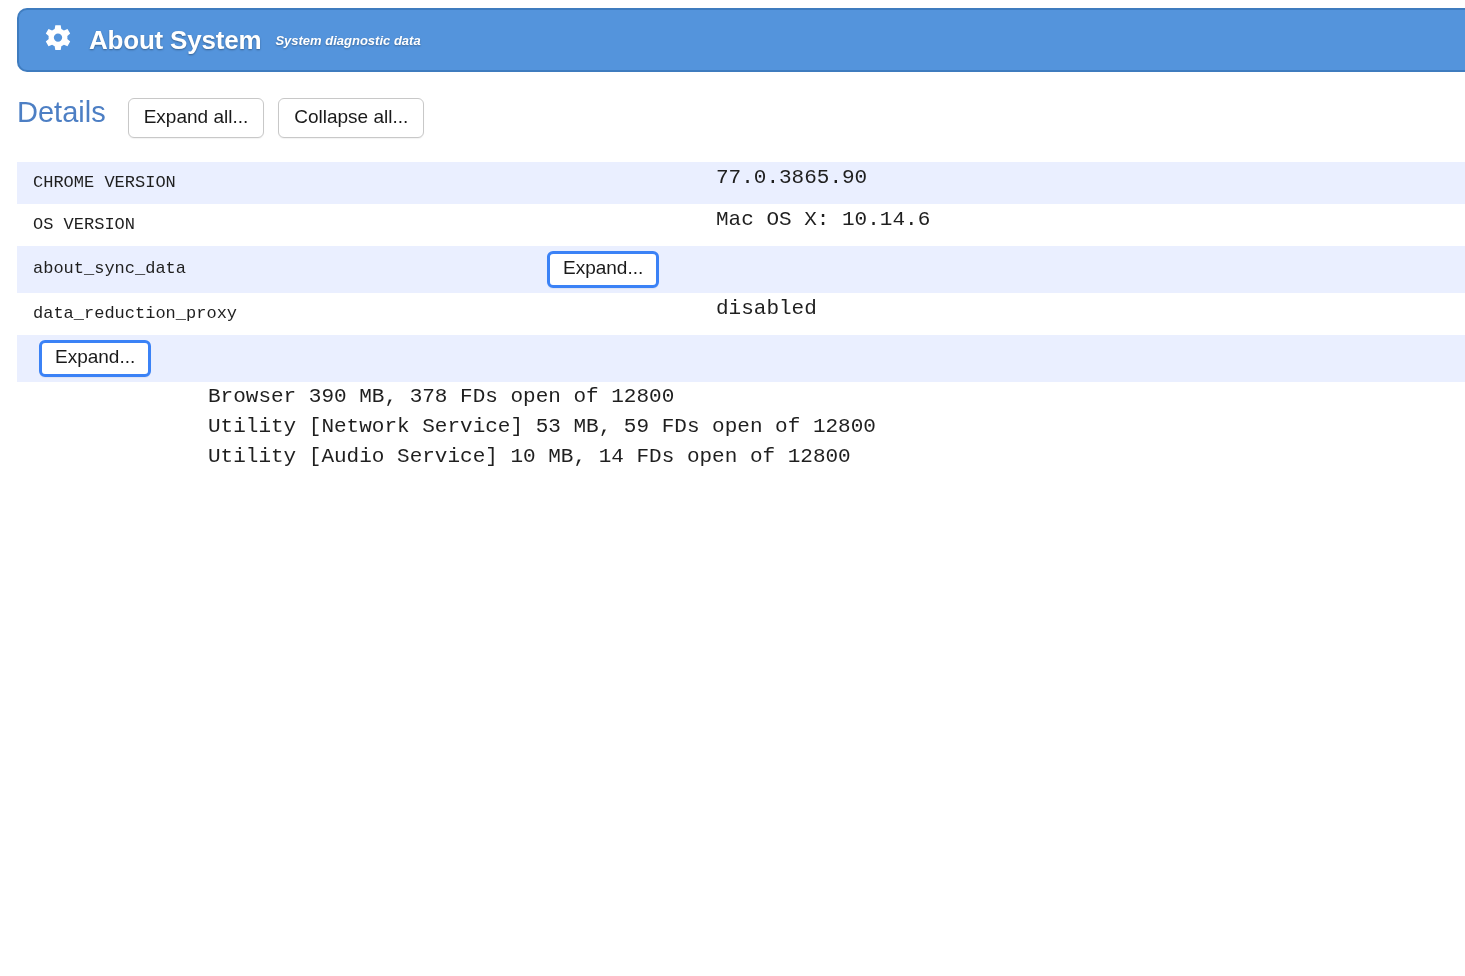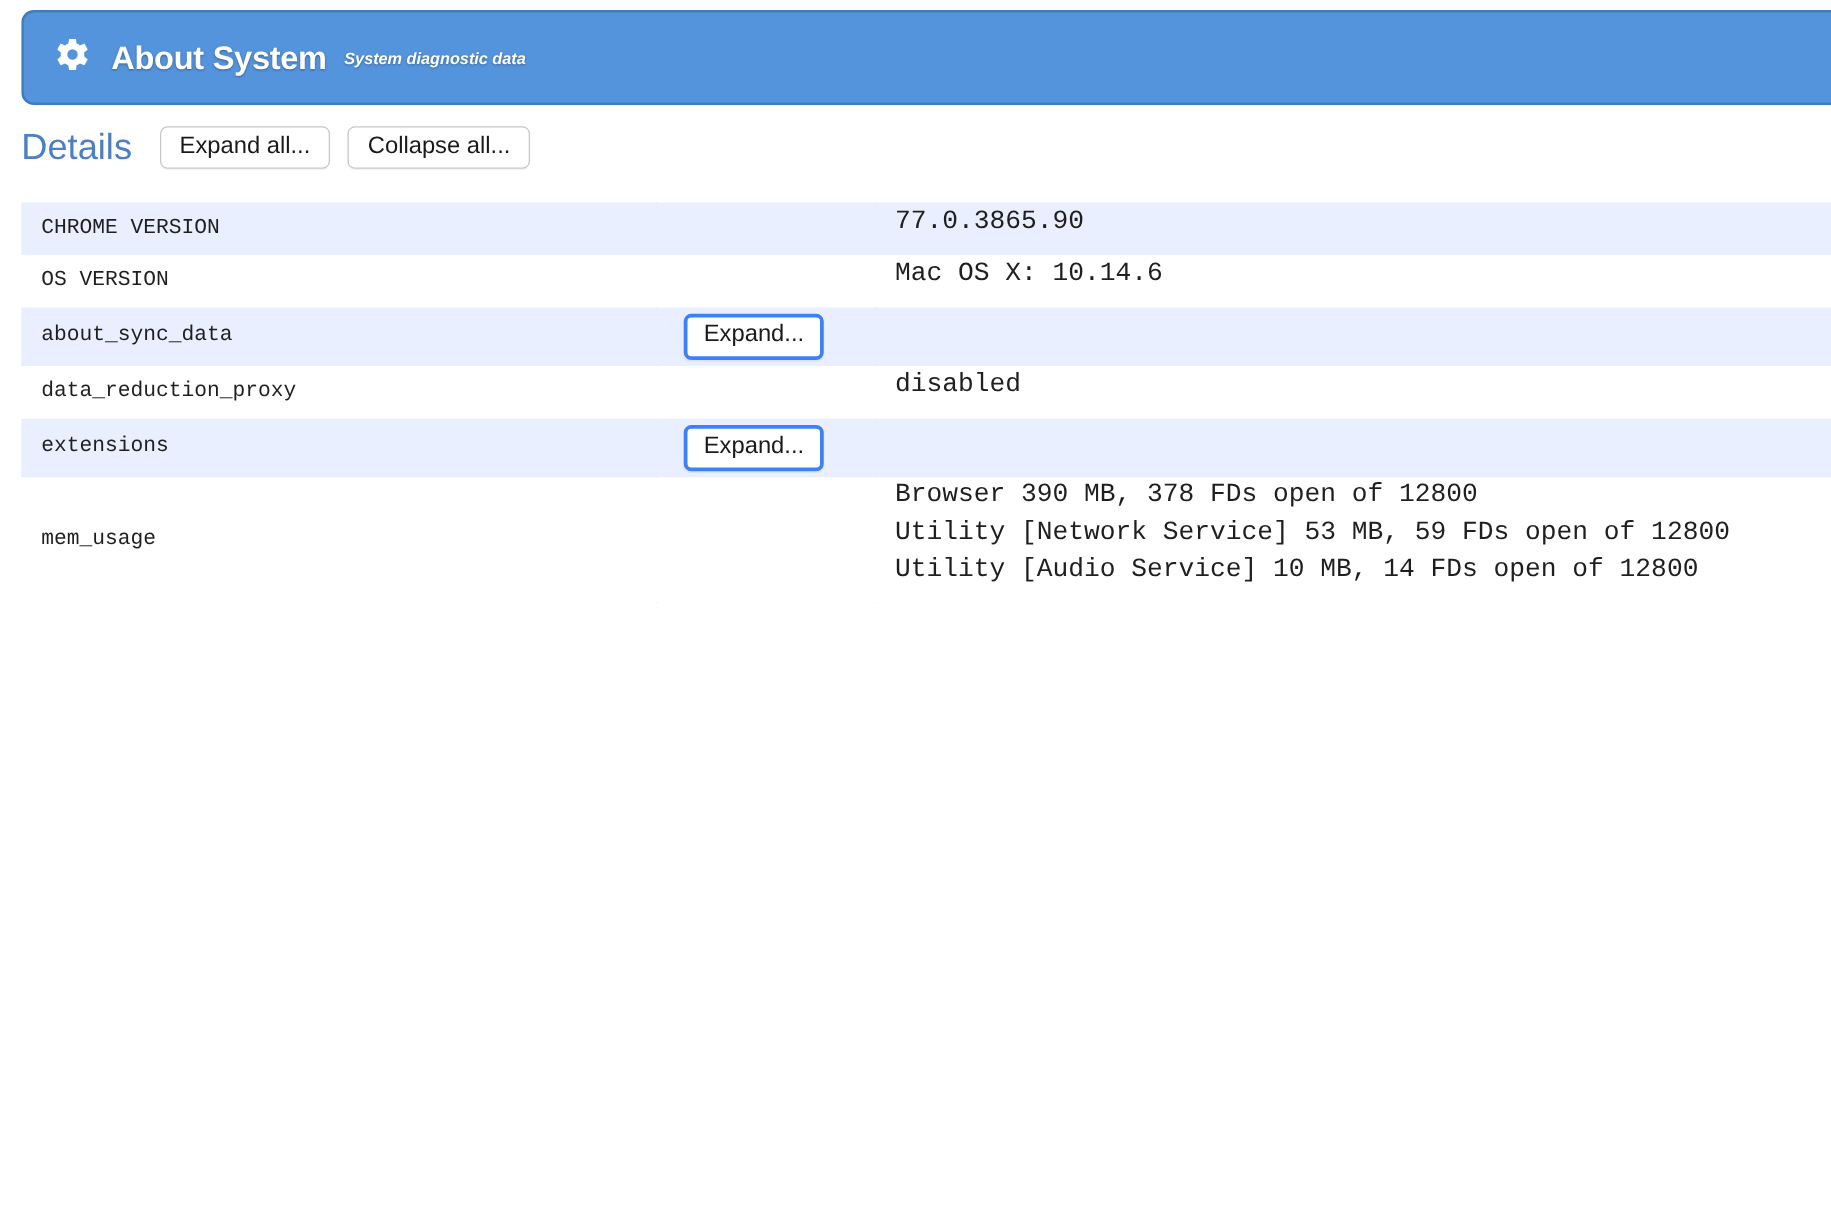--- a/index.html
+++ b/index.html
@@ -15,21 +15,21 @@
     overflow: hidden;
     position: relative;
   }
 
   
   .banner {
     position: absolute;
     left: 17px;
     top: 8px;
     right: 0px;
-    height: 76px;
+    height: 64px;
     background: #5494dc;
     border-top: 2px solid #3f7cbf;
     border-bottom: 2px solid #3f7cbf;
     border-left: 2px solid #3f7cbf;
     border-top-left-radius: 10px;
     border-bottom-left-radius: 10px;
     box-sizing: border-box;
     display: flex;
     align-items: center;
     padding-left: 22px;
@@ -58,21 +58,20 @@
     text-shadow: 0 1px 2px rgba(0,0,0,0.3);
     white-space: nowrap;
   }
 
   
   .toolbar {
     position: absolute;
     left: 17px;
     top: 98px;
     display: flex;
-    align-items: center;
     height: 40px;
   }
   .details-heading {
     font-size: 29px;
     color: #4d7fc4;
     font-weight: normal;
     margin: 0 22px 0 0;
     line-height: 1;
     white-space: nowrap;
   }
@@ -200,27 +199,25 @@
           <button class="btn-expand">Expand...</button>
         </div>
         <div class="cell-value"></div>
       </div>
       <div class="row">
         <div class="cell-label">data_reduction_proxy</div>
         <div class="cell-action"></div>
         <div class="cell-value">disabled</div>
       </div>
       <div class="row striped">
-        <div class="cell-label">extensions</div>
         <div class="cell-action">
           <button class="btn-expand">Expand...</button>
         </div>
         <div class="cell-value"></div>
       </div>
       <div class="row">
-        <div class="cell-label">mem_usage</div>
         <div class="cell-action"></div>
         <div class="cell-value">Browser 390 MB, 378 FDs open of 12800
 Utility [Network Service] 53 MB, 59 FDs open of 12800
 Utility [Audio Service] 10 MB, 14 FDs open of 12800</div>
       </div>
     </div>
 </div>
 
 </body></html>

